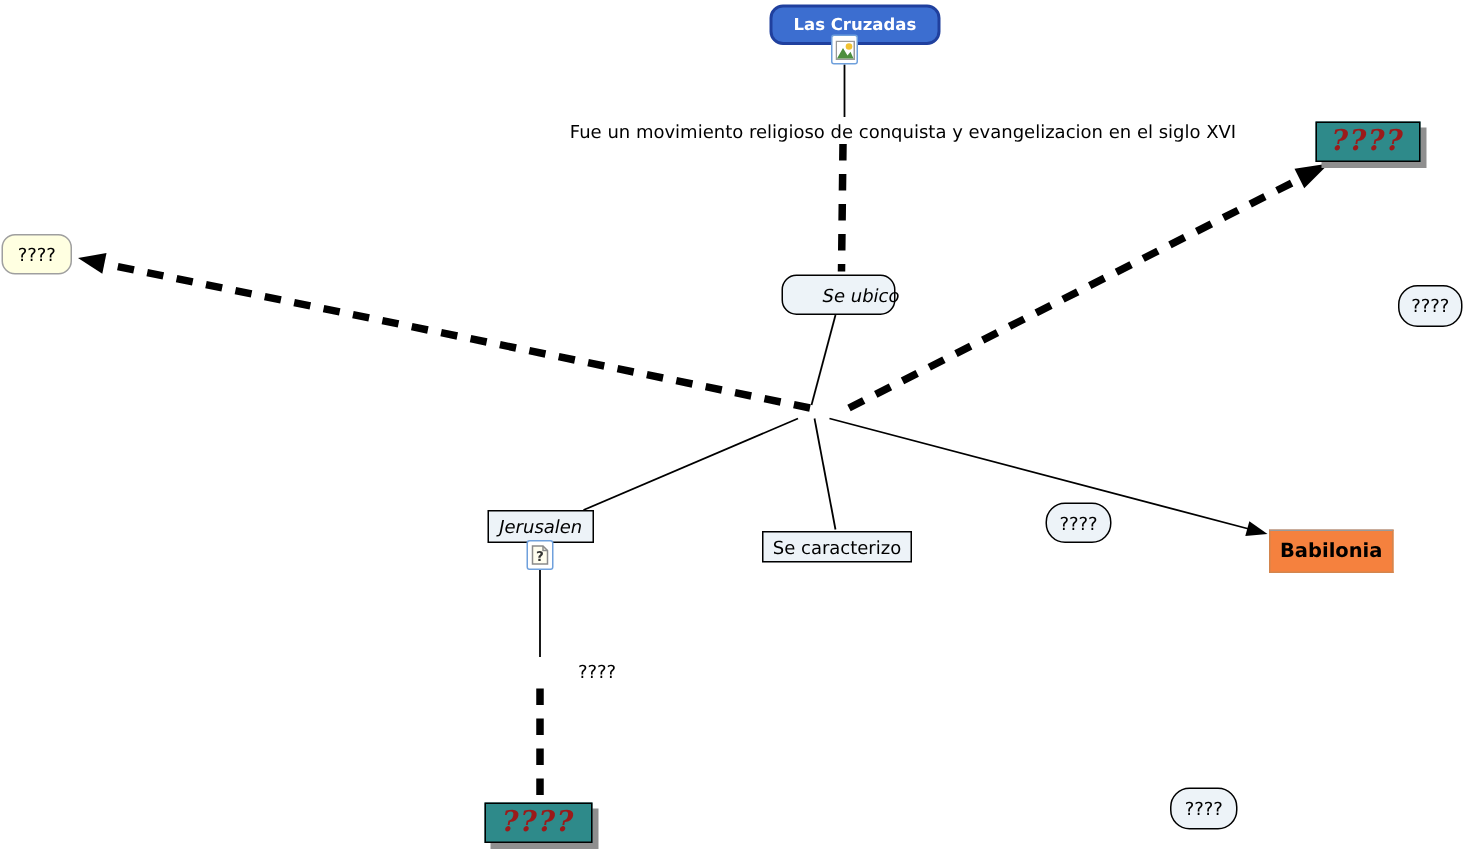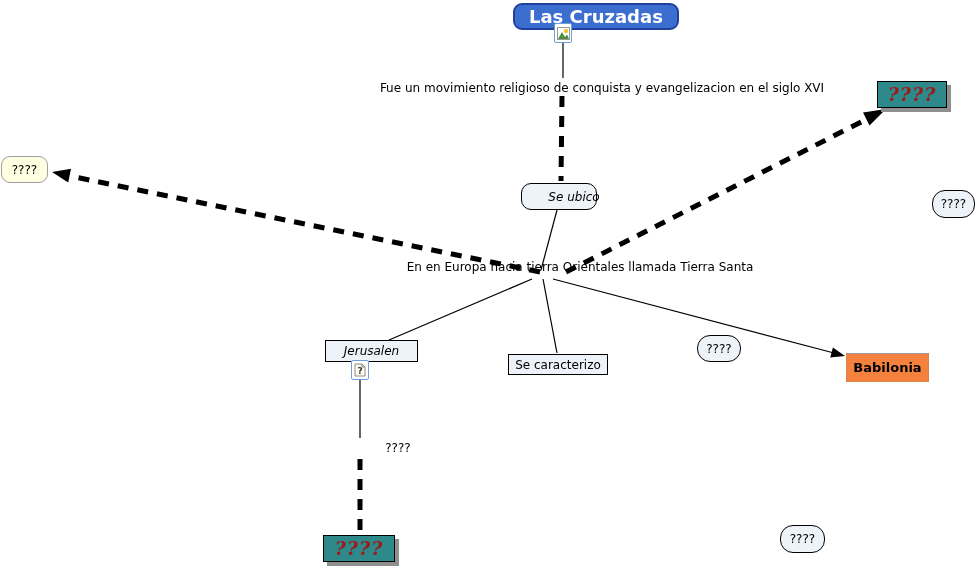--- a/index.html
+++ b/index.html
@@ -7,21 +7,21 @@
     position:relative;width:976px;height:568px;background:#ffffff;overflow:hidden;
     font-family:"DejaVu Sans","Liberation Sans",sans-serif;font-size:12px;color:#000;
   }
   #wires{position:absolute;left:0;top:0;z-index:1;}
   .node{position:absolute;z-index:2;box-sizing:border-box;display:flex;align-items:center;justify-content:center;white-space:nowrap;}
   .concept-light{background:#edf3f8;border:1px solid #000;}
   .rounded{border-radius:10px;padding-left:30px;}
   .oval{border-radius:13px;}
   .root-node{
     background:#3c6ed0;border:2px solid #20409e;border-radius:9px;color:#fff;
-    font-weight:bold;font-size:18px;padding:3px 14px;
+    font-weight:bold;font-size:11px;padding:3px 14px;
   }
   .teal-node{
     background:#2e8a8a;border:1px solid #000;color:#9b1a1a;
     font-family:"DejaVu Serif","Liberation Serif",serif;font-style:italic;font-weight:bold;
     font-size:19px;letter-spacing:1px;box-shadow:4px 4px 0 #8f8f8f;line-height:1;
   }
   .orange-node{background:#f5813e;border:1px solid #d4854d;border-top-color:#9a9a9a;font-weight:bold;font-size:13px;color:#000;}
   .cream-node{background:#ffffe1;border:1px solid #9f9f9f;border-radius:9px;}
   .linking-text{position:absolute;z-index:3;text-align:center;background:transparent;margin-left:38px;}
   .italic{font-style:italic;}
@@ -64,23 +64,22 @@
       <polygon points="1,12 5,5 8,10 10,7.5 12,12" fill="#4d8f3f"></polygon>
     </svg>
   </div>
 
   <div class="linking-text" style="left:340px;top:81px;width:448px;">Fue un movimiento religioso de conquista y evangelizacion en el siglo XVI</div>
 
   <div class="node concept-light rounded italic" style="left:521px;top:183px;width:76px;height:27px;">
     <span>Se ubico</span>
   </div>
 
-  <div class="linking-text" style="left:366px;top:260px;width:352px;">En en Europa hacia tierra Orientales llamada Tierra Santa</div>
 
-  <div class="node concept-light italic" style="left:325px;top:340px;width:93px;height:22px;">
+  <div class="node concept-light italic" style="left:325px;top:340px;width:71px;height:22px;">
     <span>Jerusalen</span>
   </div>
 
   <div class="res-icon" style="left:351px;top:360px;width:18px;height:20px;">
     <svg width="12" height="14" viewBox="0 0 12 14">
       <path d="M1 1 h7 l3 3 v9 h-10 z" fill="#fffdef" stroke="#8a8a8a" stroke-width="1"></path>
       <path d="M8 1 v3 h3" fill="none" stroke="#8a8a8a" stroke-width="1"></path>
       <text x="6" y="11" text-anchor="middle" font-size="9" font-family="DejaVu Sans, sans-serif" font-weight="bold" fill="#333">?</text>
     </svg>
   </div>

